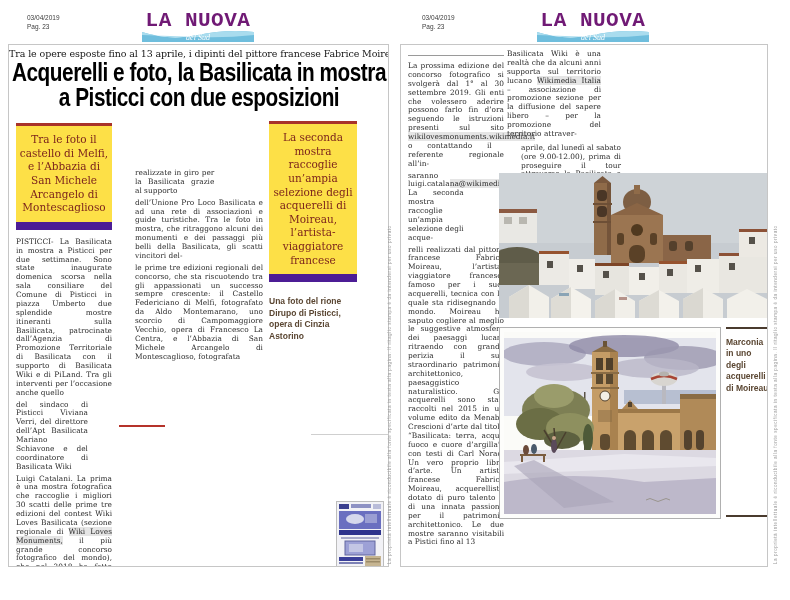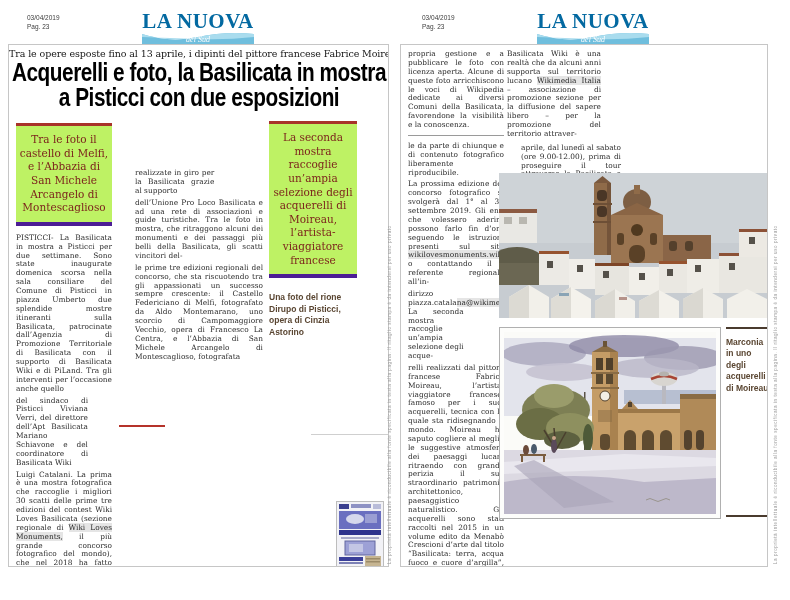--- a/index.html
+++ b/index.html
@@ -3,21 +3,21 @@
 <meta charset="utf-8">
 <style>
   html,body{margin:0;padding:0;background:#ffffff;}
   .screen{position:relative;width:790px;height:600px;background:#fff;overflow:hidden;
           font-family:"DejaVu Serif",serif;}
   .page{position:absolute;top:0;width:395px;height:600px;}
   .page.pl{left:0;} .page.pr{left:395px;}
 
   .date-block{position:absolute;left:27px;top:13px;font:6.5px/1.45 "Liberation Sans",sans-serif;color:#3c3c3c;}
   .logo{position:absolute;left:140px;top:9px;width:116px;text-align:center;}
-  .logo-title{font-family:Liberation Serif, serif;font-weight:700;font-size:21px;letter-spacing:.5px;color:#0369a1;white-space:nowrap;}
+  .logo-title{font-family:Liberation Mono, monospace;font-weight:700;font-size:21px;letter-spacing:.5px;color:#701a75;white-space:nowrap;}
   .logo-wave{margin-top:-5px;}
 
   .art-box{position:absolute;border:1px solid #c6c6c6;background:#fff;overflow:hidden;}
   .pl .art-box{left:8px;top:44px;width:379px;height:521px;}
   .pr .art-box{left:5px;top:44px;width:366px;height:521px;}
 
   .kicker{position:absolute;top:3px;left:0;right:0;text-align:center;white-space:nowrap;
           font:9.5px "DejaVu Serif",serif;color:#151515;letter-spacing:-.1px;}
   .headline{position:absolute;top:15px;left:50%;width:470px;margin-left:-235px;transform:scaleX(.8);
             text-align:center;font-family:"Liberation Sans",sans-serif;font-weight:700;
@@ -31,21 +31,21 @@
   .r-col1{left:7px;top:5px;width:96px;}
   .r-col2{left:106px;top:5px;width:94px;}
   .r-col3{left:203px;top:5px;width:92px;}
 
   .narrow75{width:75%;}
   .narrow60{width:62%;}
   .indent-right{width:58%;margin-left:42%;}
   .gap-top{margin-top:22px;}
   .hl{background:#e5e5e5;}
 
-  .pullbox{border-top:3px solid #a8332a;border-bottom:4px solid #4c1d95;background:#bef264;
+  .pullbox{border-top:3px solid #a8332a;border-bottom:8px solid #4c1d95;background:#fde047;
            padding:7px 3px;text-align:center;font:10.5px/1.3 "DejaVu Serif",serif;color:#7c241c;margin-bottom:8px;}
   .caption{font:bold 8.5px/1.35 "Liberation Sans",sans-serif;color:#5a4632;}
   .caption1{margin-top:14px;width:92px;}
   .hrule{height:1px;background:#9a9a9a;margin:5px 0 6px;}
   .col3-rule{position:absolute;left:302px;top:389px;width:77px;height:1px;background:#cfcfcf;}
   .red-dash{position:absolute;left:110px;top:380px;width:46px;height:2px;background:#b5332a;}
 
   .mini-thumb{position:absolute;left:327px;top:456px;width:46px;height:66px;border:1px solid #bdbdbd;background:#fff;}
   .photo{position:absolute;left:98px;top:128px;width:268px;height:145px;background:#c7ccd1;}
   .watercolor{position:absolute;left:98px;top:282px;width:212px;height:182px;border:1px solid #b0b0b0;background:#fdfdfb;padding:4px;}
@@ -139,25 +139,23 @@
         <svg width="112" height="13" viewBox="0 0 112 13">
           <path d="M0,3 Q28,12 56,6 T112,3 L112,13 L0,13 Z" fill="#6fbedd"></path>
           <path d="M0,3 Q28,12 56,6 T112,3 L112,6 Q84,9 56,8 T0,6 Z" fill="#a9dcee"></path>
           <text x="56" y="11" font-size="8" font-style="italic" font-family="Liberation Serif, serif" fill="#ffffff" text-anchor="middle">del Sud</text>
         </svg>
       </div>
     </div>
 
     <div class="art-box">
       <div class="col r-col1">
-        <p>propria gestione e a pubblicare le foto con licenza aperta. Alcune di queste foto arricchiscono le voci di Wikipedia dedicate ai diversi Comuni della Basilicata, favorendone la visibilità e la conoscenza.</p>
         <div class="hrule"></div>
-        <p>le da parte di chiunque e di contenuto fotografico liberamente riproducibile.</p>
         <p><span>La prossima edizione del concorso fotografico si svolgerà dal 1° al 30 settembre 2019. Gli enti che volessero aderire possono farlo fin d’ora seguendo le istruzioni presenti sul sito </span><span class="hl">wikilovesmonuments.wikimedia.it</span><span> o contattando il referente regionale all’in-</span></p>
-        <p class="indent-right"><span>dirizzo piazza.catala</span><span class="hl">na@wikimedia.it</span><span>. La seconda mostra raccoglie un’ampia selezione degli acque-</span></p>
+        <p class="indent-right"><span>saranno luigi.catala</span><span class="hl">na@wikimedia.it</span><span>. La seconda mostra raccoglie un’ampia selezione degli acque-</span></p>
         <p>relli realizzati dal pittore francese Fabrice Moireau, l’artista-viaggiatore francese, famoso per i suoi acquerelli, tecnica con la quale sta ridisegnando il mondo. Moireau ha saputo cogliere al meglio le suggestive atmosfere dei paesaggi lucani ritraendo con grande perizia il suo straordinario patrimonio architettonico, paesaggistico e naturalistico. Gli acquerelli sono stati raccolti nel 2015 in un volume edito da Menabò Crescioni d’arte dal titolo “Basilicata: terra, acqua fuoco e cuore d’argilla”, con testi di Carl Norac. Un vero proprio libro d’arte. Un artista francese Fabrice Moireau, acquerellista dotato di puro talento e di una innata passione per il patrimonio architettonico. Le due mostre saranno visitabili a Pistici fino al 13</p>
       </div>
 
       <div class="col r-col2">
         <p><span>Basilicata Wiki è una realtà che da alcuni anni supporta sul territorio lucano </span><span class="hl">Wikimedia Italia</span><span> – associazione di promozione sezione per la diffusione del sapere libero – per la promozione del territorio attraver-</span></p>
         <p style="margin-left:14px;width:100px;margin-top:5px;">aprile, dal lunedì al sabato (ore 9.00-12.00), prima di proseguire il tour attraverso la Basilicata e non solo.</p>
       </div>
 
 
       <div class="photo">

